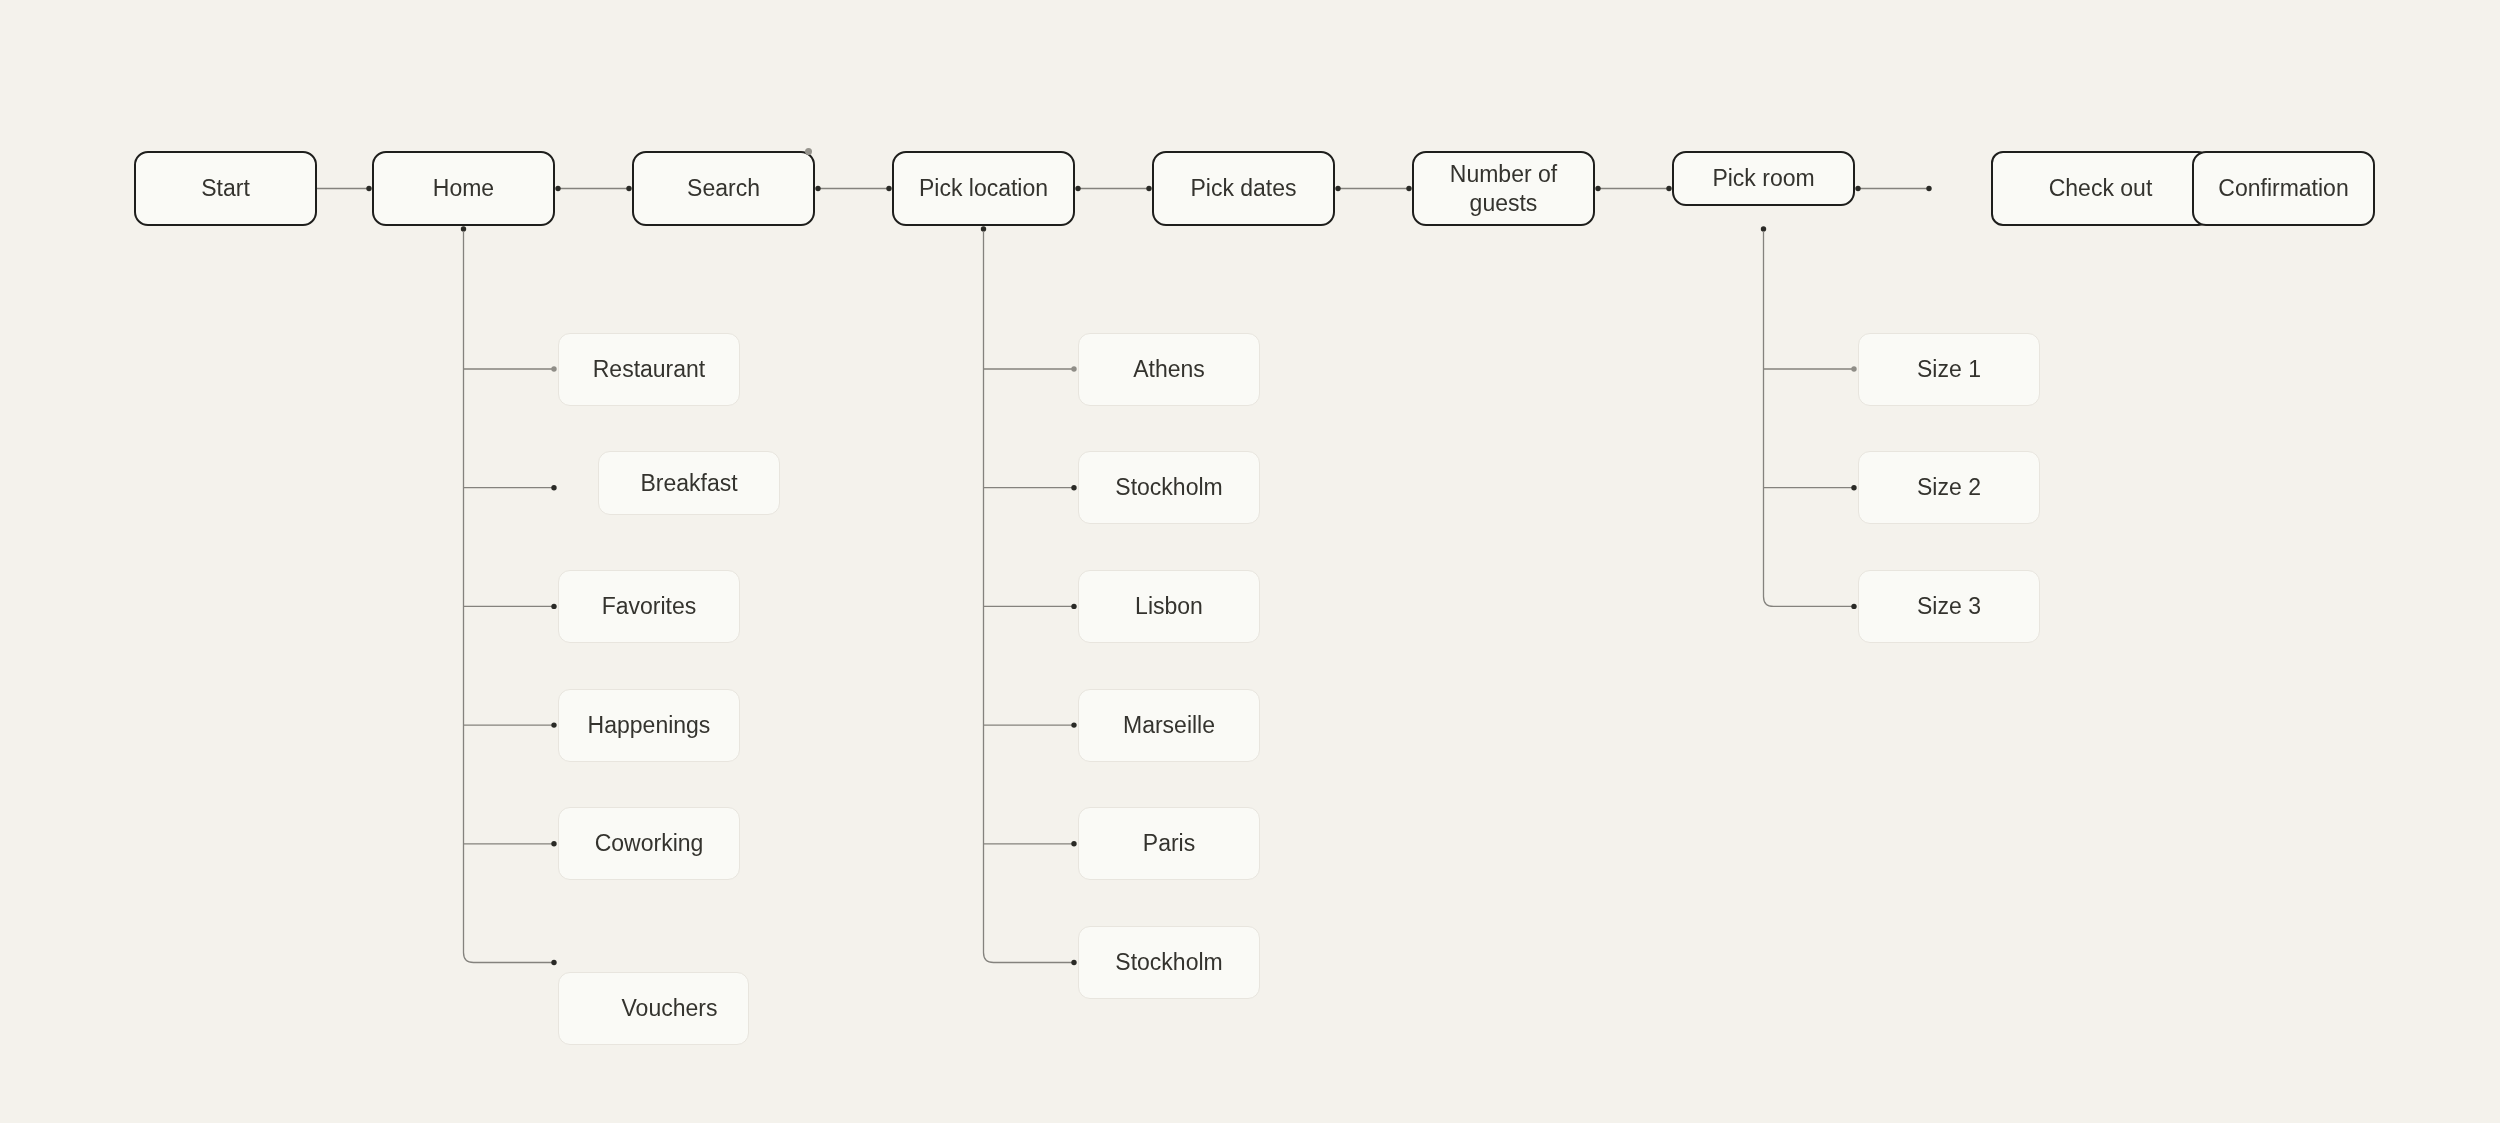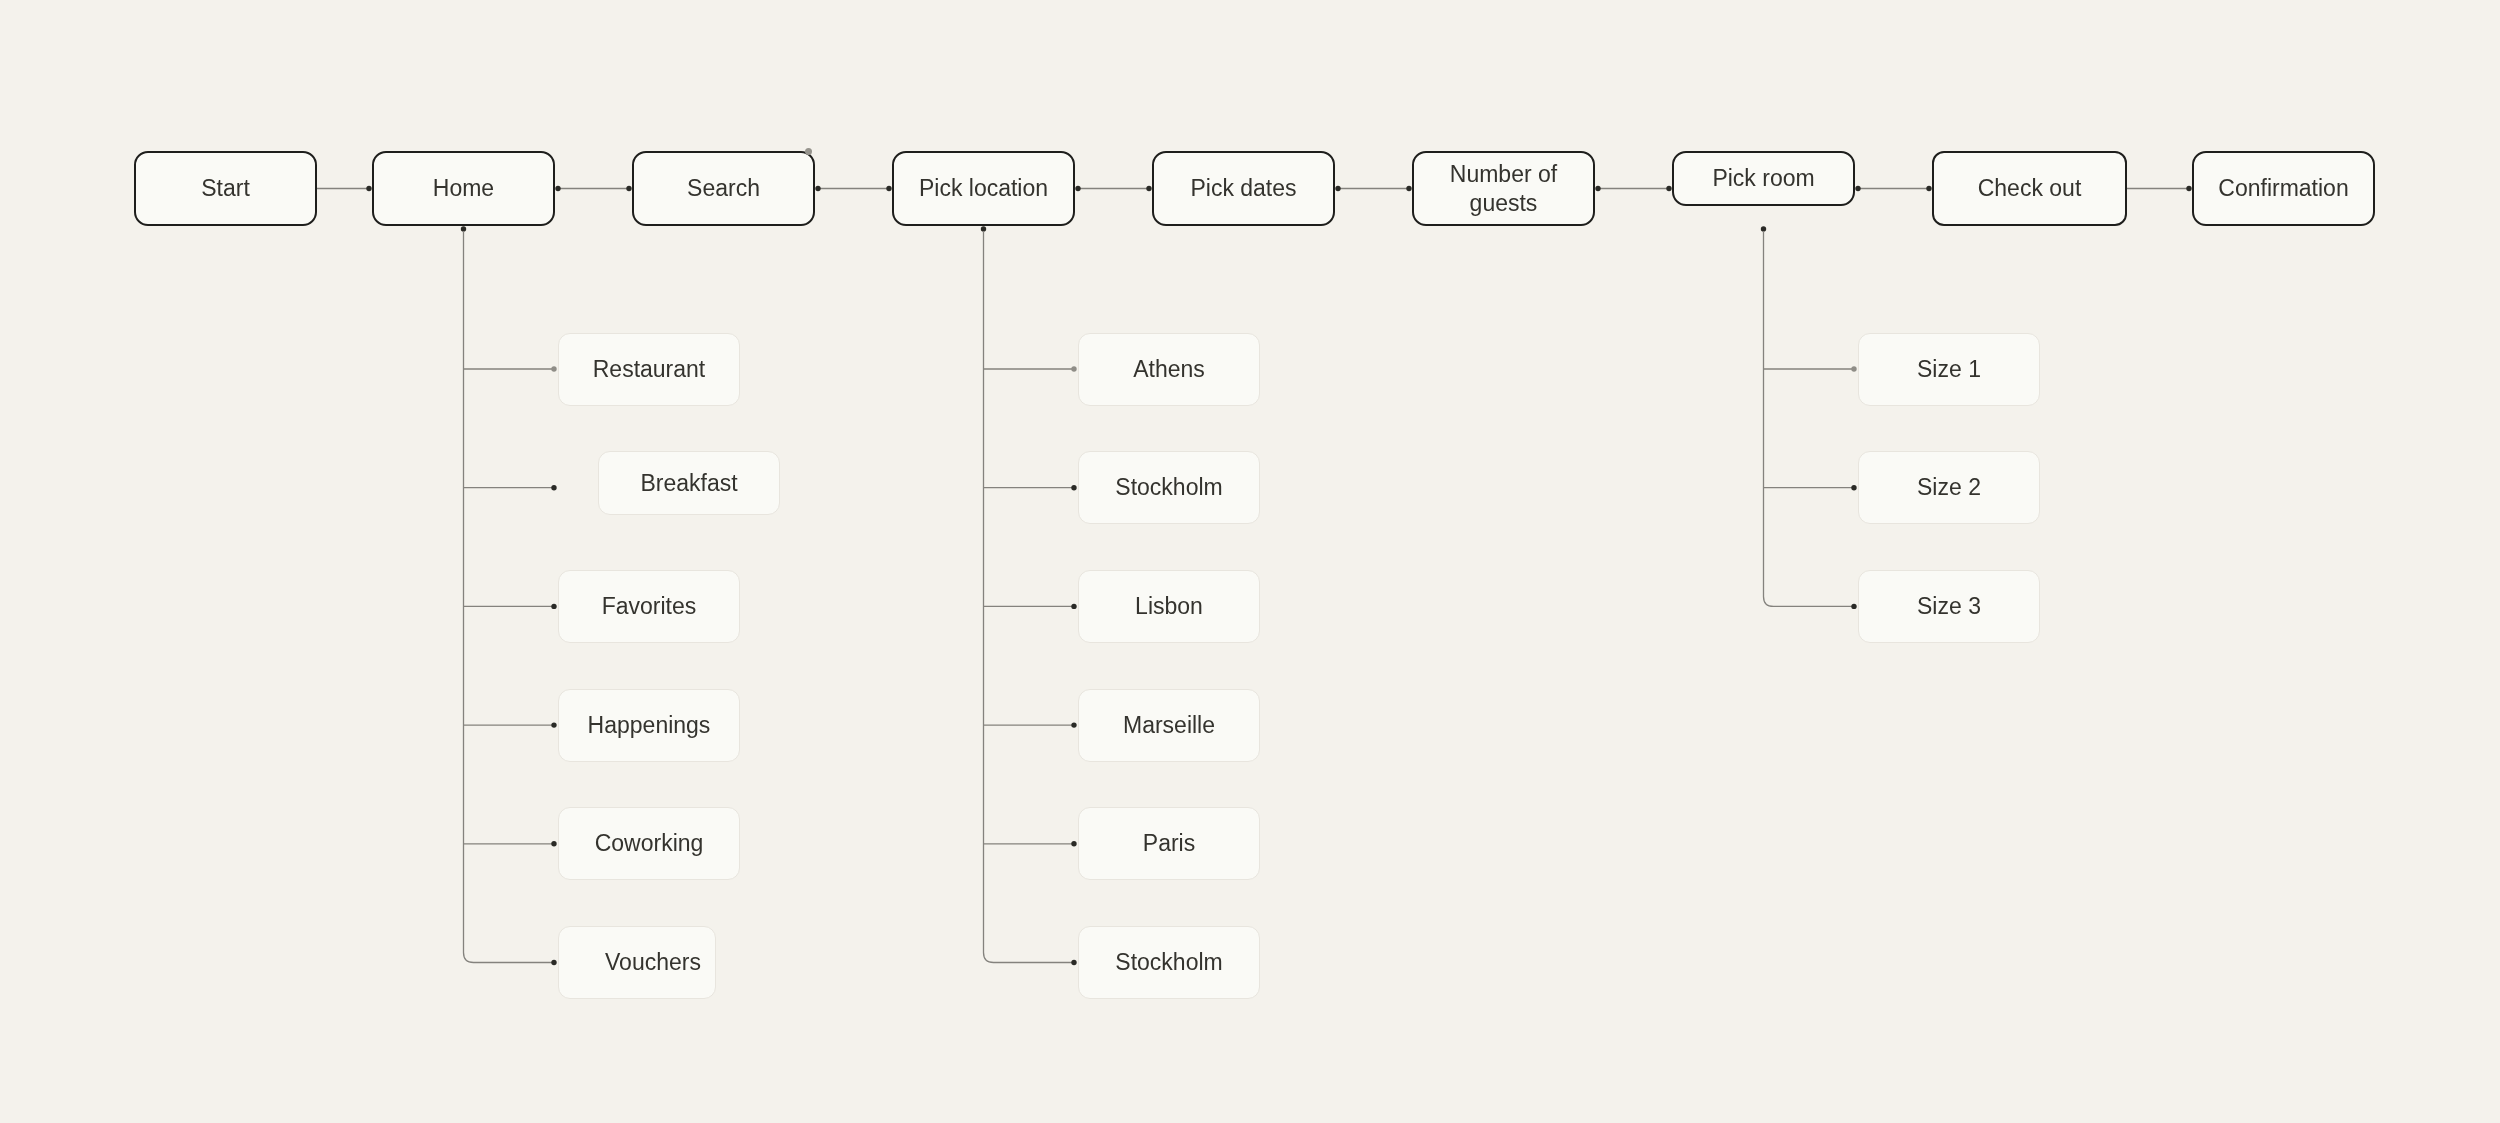--- a/index.html
+++ b/index.html
@@ -98,32 +98,32 @@
       <circle cx="2189" cy="188.5" r="2.7" fill="#2a2a26"></circle>
     </svg>
   <div id="nodes-layer">
       <div class="flow-node main" style="left: 112px; top: 151px; width: 183px; height: 75px; margin-left: 22px;">Start</div>
       <div class="flow-node main" style="left: 372px; top: 151px; width: 183px; height: 75px;">Home</div>
       <div class="flow-node child" style="left: 558px; top: 332.5px; width: 182px; height: 73px;">Restaurant</div>
       <div class="flow-node child" style="left: 558px; top: 451.2px; width: 182px; height: 64px; margin-left: 40px;">Breakfast</div>
       <div class="flow-node child" style="left: 558px; top: 569.9px; width: 182px; height: 73px;">Favorites</div>
       <div class="flow-node child" style="left: 558px; top: 688.6px; width: 182px; height: 73px;">Happenings</div>
       <div class="flow-node child" style="left: 558px; top: 807.3px; width: 182px; height: 73px;">Coworking</div>
-      <div class="flow-node child" style="left: 558px; top: 926px; width: 158px; height: 73px; padding-left: 32px;">Vouchers</div>
+      <div class="flow-node child" style="left: 558px; top: 972px; width: 191px; height: 73px; padding-left: 32px;">Vouchers</div>
       <div class="flow-node main" style="left: 632px; top: 151px; width: 183px; height: 75px;">Search</div>
       <div class="flow-node main" style="left: 892px; top: 151px; width: 183px; height: 75px;">Pick location</div>
       <div class="flow-node child" style="left: 1078px; top: 332.5px; width: 182px; height: 73px;">Athens</div>
       <div class="flow-node child" style="left: 1078px; top: 451.2px; width: 182px; height: 73px;">Stockholm</div>
       <div class="flow-node child" style="left: 1078px; top: 569.9px; width: 182px; height: 73px;">Lisbon</div>
       <div class="flow-node child" style="left: 1078px; top: 688.6px; width: 182px; height: 73px;">Marseille</div>
       <div class="flow-node child" style="left: 1078px; top: 807.3px; width: 182px; height: 73px;">Paris</div>
       <div class="flow-node child" style="left: 1078px; top: 926px; width: 182px; height: 73px;">Stockholm</div>
       <div class="flow-node main" style="left: 1152px; top: 151px; width: 183px; height: 75px;">Pick dates</div>
       <div class="flow-node main" style="left: 1412px; top: 151px; width: 183px; height: 75px;">Number of guests</div>
       <div class="flow-node main" style="left: 1672px; top: 151px; width: 183px; height: 55px;">Pick room</div>
       <div class="flow-node child" style="left: 1858px; top: 332.5px; width: 182px; height: 73px;">Size 1</div>
       <div class="flow-node child" style="left: 1858px; top: 451.2px; width: 182px; height: 73px;">Size 2</div>
       <div class="flow-node child" style="left: 1858px; top: 569.9px; width: 182px; height: 73px;">Size 3</div>
-      <div class="flow-node main" style="left: 1932px; top: 151px; width: 195px; height: 75px; border-radius: 12px;">Check out</div>
+      <div class="flow-node main" style="left: 1991px; top: 151px; width: 219px; height: 75px; border-radius: 12px;">Check out</div>
       <div class="flow-node main" style="left: 2192px; top: 151px; width: 183px; height: 75px;">Confirmation</div>
     </div>
   <div class="cursor-dot" style="left:805px;top:148px;"></div>
 </div>
 
 </body></html>

